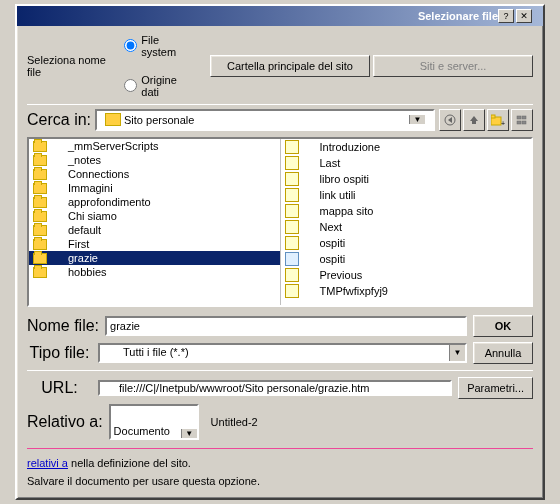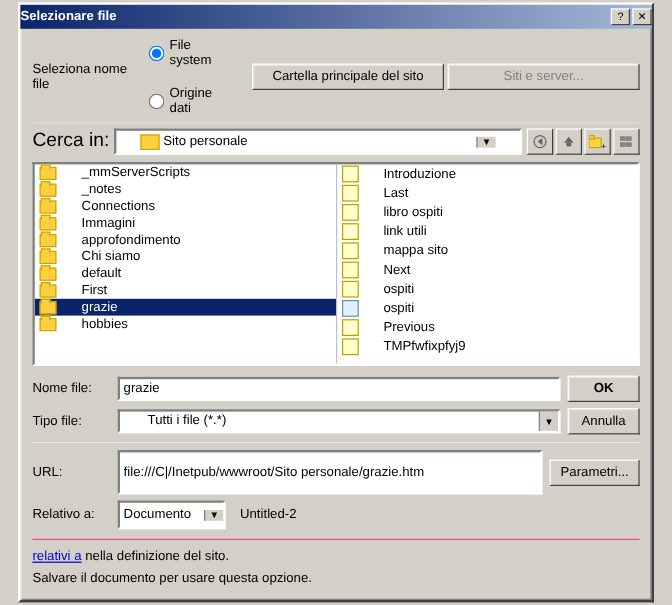--- a/index.html
+++ b/index.html
@@ -19,23 +19,23 @@
       background: #d4d0c8;
       border: 2px solid #fff;
       border-right-color: #404040;
       border-bottom-color: #404040;
       box-shadow: inset 1px 1px 0 #e8e4dc, inset -1px -1px 0 #808080;
     }
 
     .title-bar {
       background: linear-gradient(to right, #0a246a, #a6b8d8);
       color: white;
-      padding: 3px 0;
-      display: flex;
-      justify-content: space-between;
+      padding: 3px 11px;
+      display: flex;
+      justify-content: flex-end;
       align-items: center;
       height: 20px;
     }
 
     .title-bar-text {
       font-weight: bold;
       font-size: 11px;
     }
 
     .title-bar-buttons {
@@ -202,22 +202,22 @@
 
     .form-row {
       display: flex;
       align-items: center;
       gap: 6px;
       margin-bottom: 5px;
     }
 
     .form-label {
       min-width: 65px;
-      font-size: 11px;
-      text-align: left;
+      font-size: 16px;
+      text-align: center;
     }
 
     .text-input {
       flex: 1;
       height: 20px;
       border: 2px solid #808080;
       border-right-color: #fff;
       border-bottom-color: #fff;
       background: white;
       padding: 1px 3px;
@@ -267,26 +267,26 @@
       border-right-color: #404040;
       border-bottom-color: #404040;
       padding: 0 8px;
       font-size: 11px;
       cursor: pointer;
       white-space: nowrap;
     }
 
     .url-input {
       flex: 1;
-      height: 37px;
+      height: 16px;
       border: 2px solid #808080;
       border-right-color: #fff;
       border-bottom-color: #fff;
       background: white;
-      padding: 1px 3px;
+      padding: 1px 19px;
       font-size: 11px;
     }
 
     .footer-text {
       margin-top: 8px;
       border-top: 1px solid #ec4899;
       padding-top: 6px;
       font-size: 11px;
       line-height: 1.6;
     }
@@ -332,21 +332,21 @@
       <div style="display:flex; flex-direction:row; gap:3px; margin-left:10px;">
         <button class="big-button">Cartella principale del sito</button>
         <button class="big-button" style="color:#808080;">Siti e server...</button>
       </div>
     </div>
 
     <div class="separator"></div>
 
     <div class="cerca-row">
       <span class="cerca-label">Cerca in:</span>
-      <div style="display:flex; align-items:center; flex:1; background:white; border: 2px solid #808080; border-right-color:#fff; border-bottom-color:#fff; height:22px; padding: 0 20px; gap:3px;">
+      <div style="display:flex; align-items:center; flex:1; background:white; border: 2px solid #808080; border-right-color:#fff; border-bottom-color:#fff; height:22px; padding: 0 8px; gap:3px;">
         <span style="display:inline-block; width:16px; height:13px; background:#ffcf40; border:1px solid #c8a800; flex-shrink:0; position:relative; top:0px;"></span>
         <span style="flex:1; font-size:11px;">Sito personale</span>
         <div class="combo-dropdown-btn">▼</div>
       </div>
       <div class="nav-buttons">
         <div class="nav-btn" title="Back">
           <svg width="12" height="12" viewBox="0 0 12 12">
               <circle cx="6" cy="6" r="5" fill="none" stroke="#666" stroke-width="1"></circle>
               <path d="M4 6 L8 3 L8 9 Z" fill="#666"></path>
             </svg>
@@ -482,21 +482,21 @@
     <div class="separator" style="margin: 6px 0;"></div>
 
     <div class="form-row">
       <span class="form-label">URL:</span>
       <input type="text" class="url-input" style="flex: 1 1 0%;" value="file:///C|/Inetpub/wwwroot/Sito personale/grazie.htm">
       <button class="params-btn">Parametri...</button>
     </div>
 
     <div class="form-row">
       <span class="form-label">Relativo a:</span>
-      <div style="display:flex; align-items:center; border: 2px solid #808080; border-right-color:#fff; border-bottom-color:#fff; height:24px; background:white; min-width:90px;">
+      <div style="display:flex; align-items:flex-end; border: 2px solid #808080; border-right-color:#fff; border-bottom-color:#fff; height:36px; background:white; min-width:90px;">
         <span style="flex:1; padding:1px 3px; font-size:11px;">Documento</span>
         <div class="combo-dropdown-btn">▼</div>
       </div>
       <span style="margin-left:6px; font-size:11px;">Untitled-2</span>
     </div>
 
     <div class="footer-text">
       <div>
         <span class="footer-link">relativi a</span><span> nella definizione del sito.</span>
       </div>

